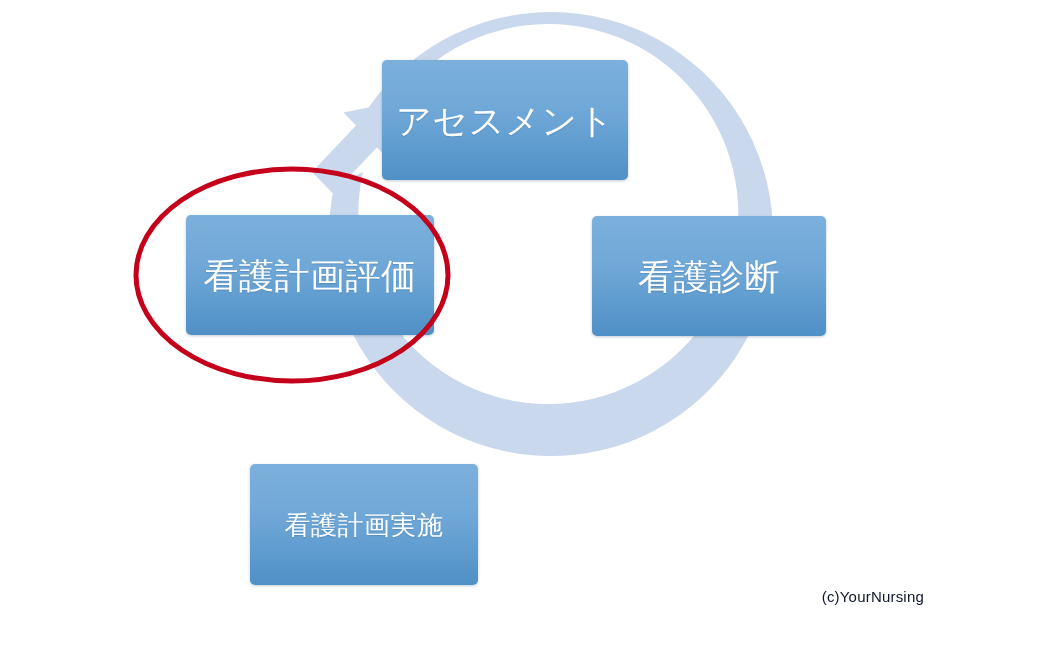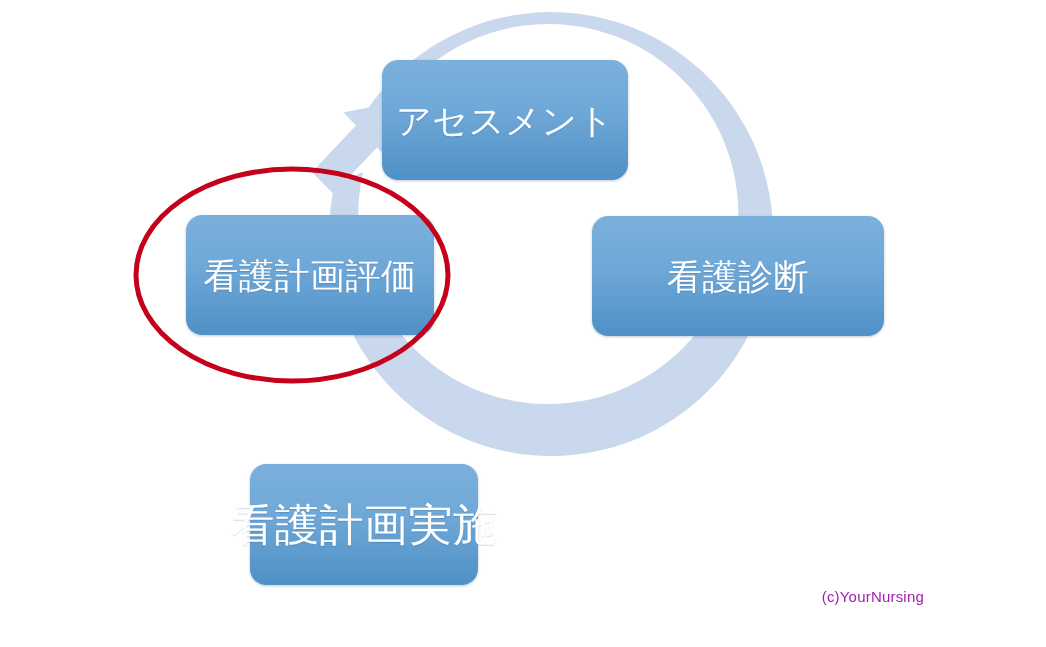--- a/index.html
+++ b/index.html
@@ -39,56 +39,56 @@
     pointer-events: none;
   }
 
   
   .process-box {
     position: absolute;
     z-index: 2;
     display: flex;
     align-items: center;
     justify-content: center;
-    border-radius: 16px;
+    border-radius: 5px;
     background: linear-gradient(to bottom, #7cb0dc 0%, #6ea7d7 45%, #4f90c6 100%);
     box-shadow: 0 1px 3px rgba(30, 70, 110, 0.28);
     color: #ffffff;
     text-align: center;
     line-height: 1;
     user-select: none;
   }
 
   .process-box .box-label {
     color: #ffffff;
     font-size: 35px;
     font-weight: 400;
     letter-spacing: 0.5px;
     white-space: nowrap;
     text-shadow: 0 1px 1px rgba(20, 60, 100, 0.18);
   }
 
   
   #box-assessment      { left: 382px; top: 60px;  width: 246px; height: 120px; }
-  #box-diagnosis       { left: 592px; top: 216px; width: 292px; height: 120px; }
+  #box-diagnosis       { left: 592px; top: 216px; width: 234px; height: 120px; }
   #box-plan-draft      { left: 512px; top: 464px; width: 248px; height: 121px; }
   #box-plan-implement  { left: 250px; top: 464px; width: 228px; height: 121px; }
   #box-plan-evaluate   { left: 170px; top: 215px; width: 248px; height: 120px; margin-left: 16px; }
 
   
-  #box-plan-implement .box-label { font-size: 44px; }
+  #box-plan-implement .box-label { font-size: 26px; }
 
   
   #copyright {
     position: absolute;
     right: 122px;
     bottom: 42px;
     z-index: 4;
     font-size: 15px;
-    color: #a21caf;
+    color: #0f172a;
     letter-spacing: 0.2px;
     white-space: nowrap;
   }
 </style>
 </head>
 <body>
 
 <div id="canvas">
 
   <svg id="cycle-arrow-layer" viewBox="0 0 1046 647" aria-hidden="true">

